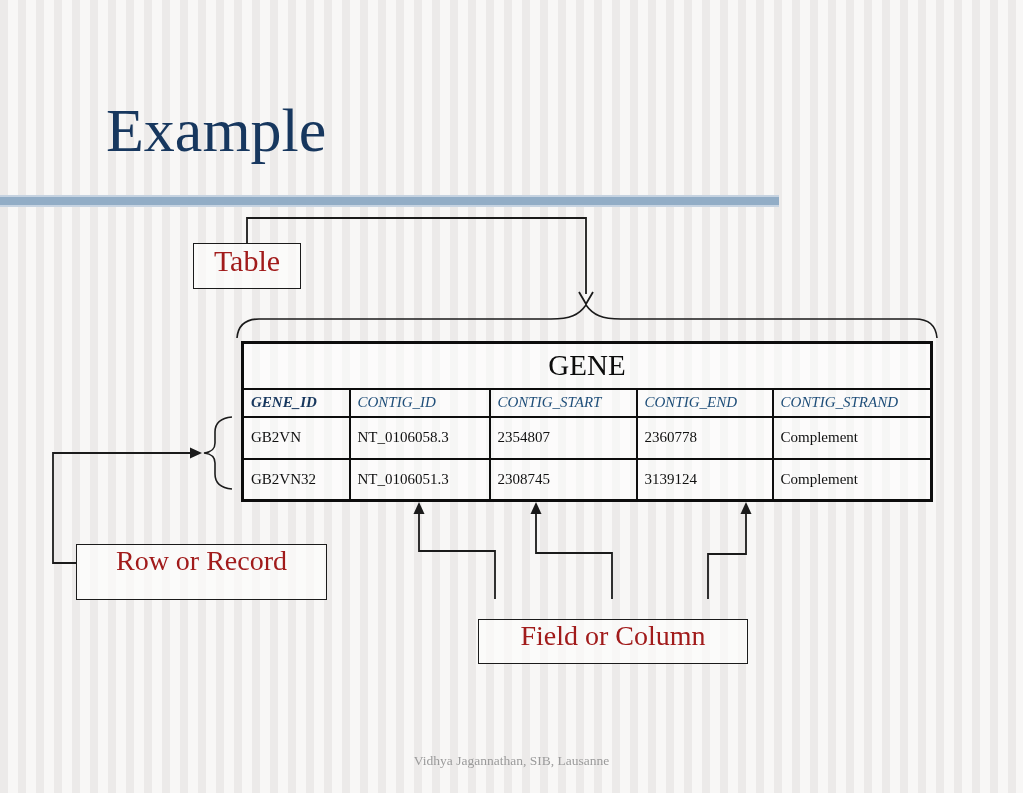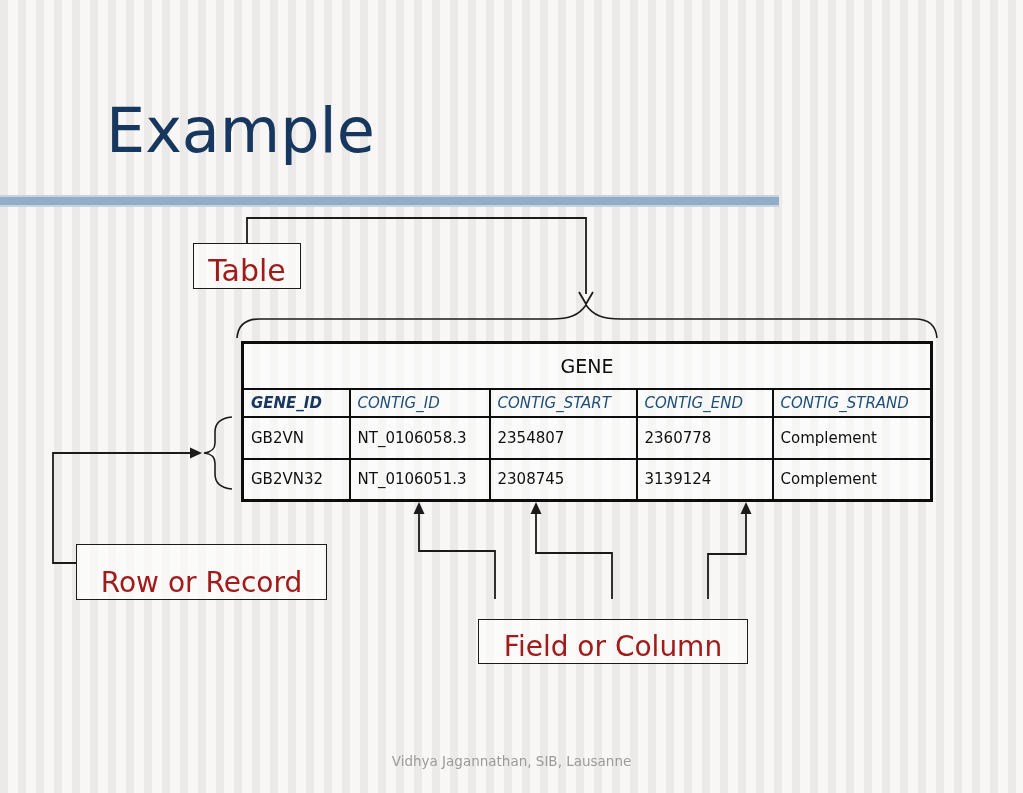--- a/index.html
+++ b/index.html
@@ -4,55 +4,56 @@
 <style>
   html,body{margin:0;padding:0;}
   body{
     width:1023px;height:793px;
     font-family:"DejaVu Sans","Liberation Sans",sans-serif;
     background:#eee;
   }
   .slide{
     position:relative;width:1023px;height:793px;overflow:hidden;
     background:repeating-linear-gradient(90deg,#eceae9 0 8px,#f8f7f6 8px 18px);
+    font-family:Liberation Serif, serif;
   }
   .page-title{
     position:absolute;left:106px;top:98px;
     font-size:62px;line-height:1.05;color:#17375E;
     letter-spacing:0px;
   }
   .accent-bar{
     position:absolute;left:0;top:195px;width:779px;height:8px;
     background:#92ADC6;
     border-top:2px solid #C6D3E1;border-bottom:2px solid #C6D3E1;
   }
   .callout{
     position:absolute;
-    display:flex;align-items:flex-end;justify-content:center;
+    display:flex;align-items:flex-start;justify-content:center;
     border:1.5px solid #1b1b1b;
     background:rgba(252,252,251,0.72);
     color:#A11B1B;
     box-sizing:border-box;
   }
   .callout.table-label{left:193px;top:243px;width:108px;height:46px;font-size:30px;}
   .callout.row-label{left:76px;top:544px;width:251px;height:56px;font-size:28px;}
   .callout.field-label{left:478px;top:599px;width:270px;height:45px;font-size:28px;margin-top:20px;}
   .gene-table{
     position:absolute;left:241px;top:341px;width:692px;
     border-collapse:collapse;table-layout:fixed;
     border:3px solid #0d0d0d;
     background:rgba(255,255,255,0.55);
   }
   .gene-table th,.gene-table td{
     border:2px solid #0d0d0d;
     box-sizing:border-box;
     overflow:hidden;white-space:nowrap;
   }
   .gene-table .tbl-title{
-    font-size:19px;font-weight:normal;color:#0c0c0c;
+    font-size:29px;font-weight:normal;color:#0c0c0c;
     text-align:center;height:46px;padding:0;
   }
   .gene-table .colhead{
     font-style:italic;font-weight:normal;color:#1F4E79;
     font-size:15px;text-align:left;padding:4px 7px;height:28px;
   }
   .gene-table .colhead.key{font-weight:bold;color:#17375E;margin-left:44px;}
   .gene-table td{
     font-size:15px;color:#101010;padding:8px 7px;height:42px;
   }

